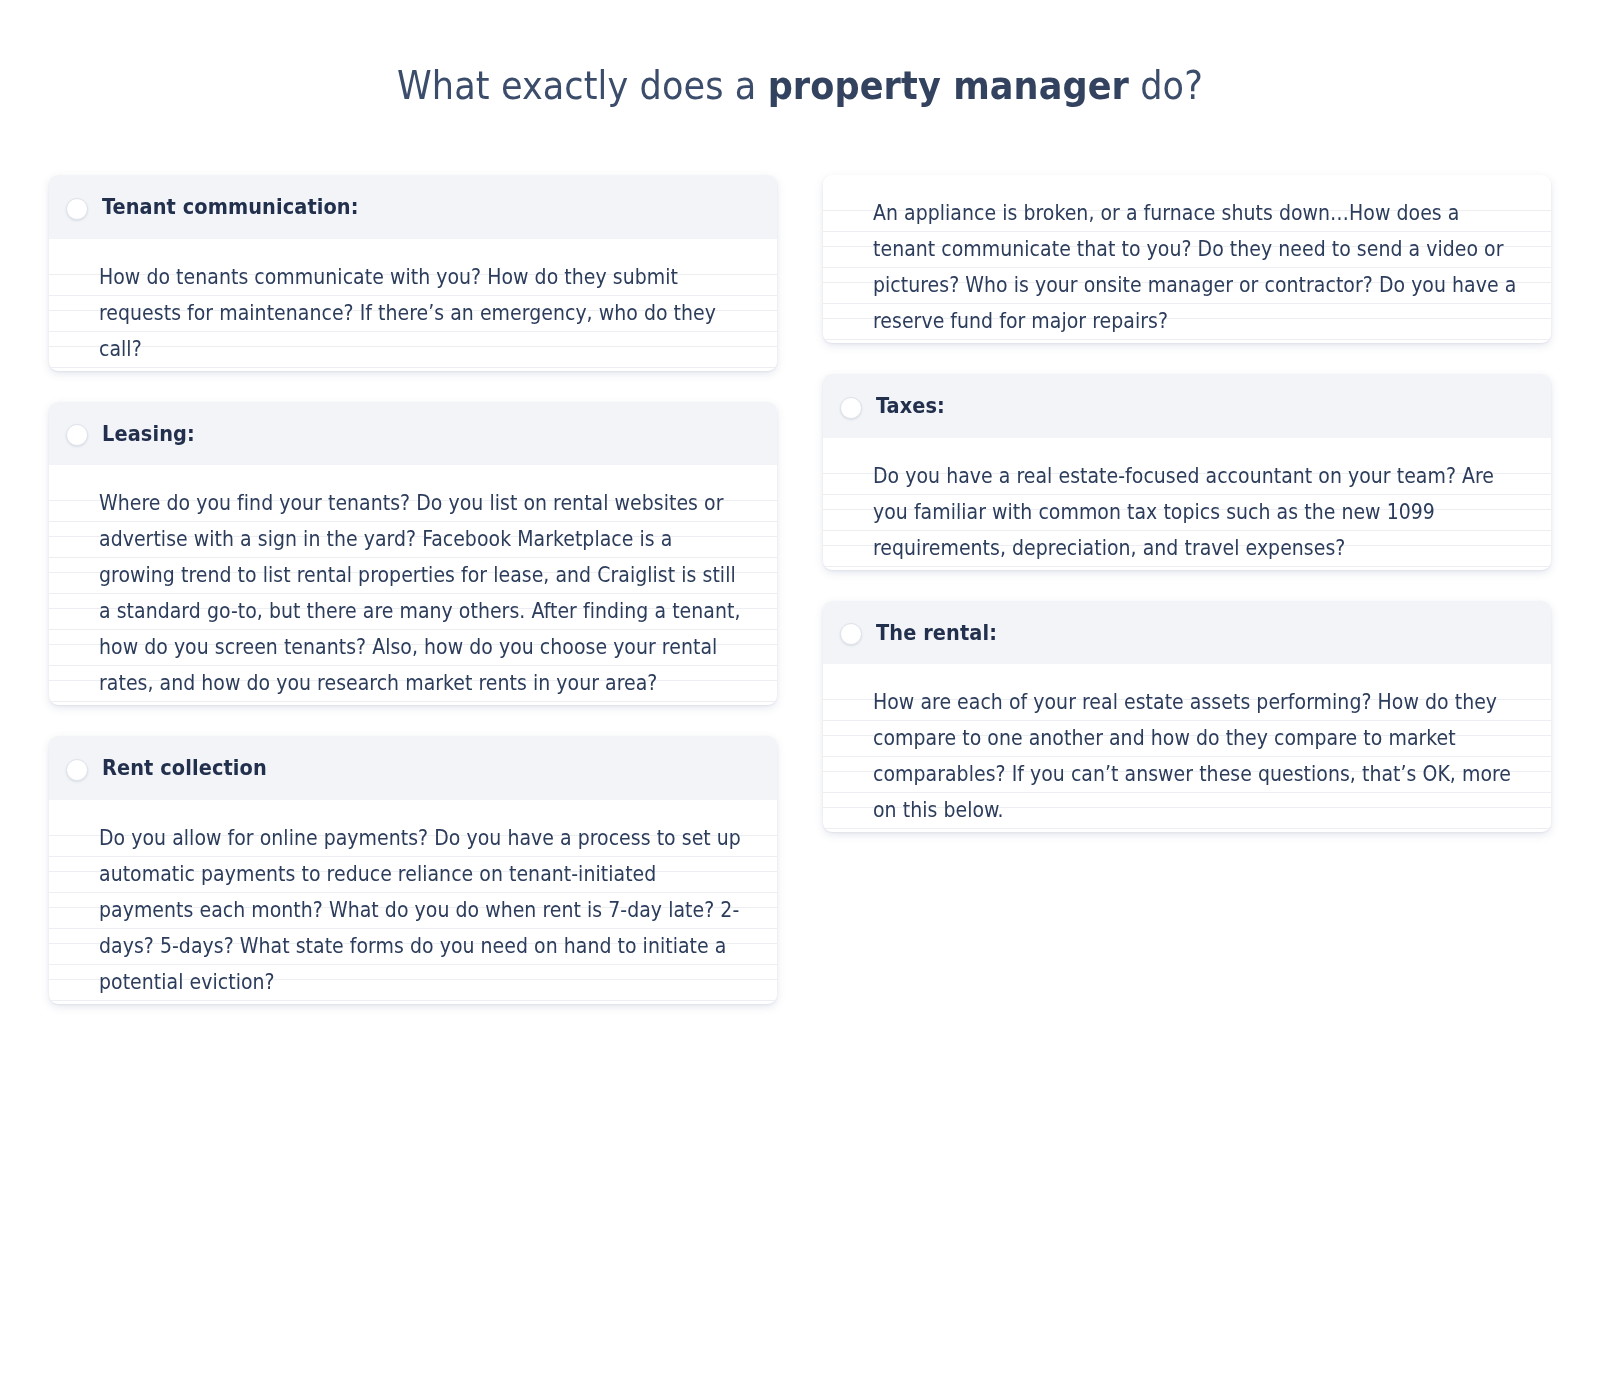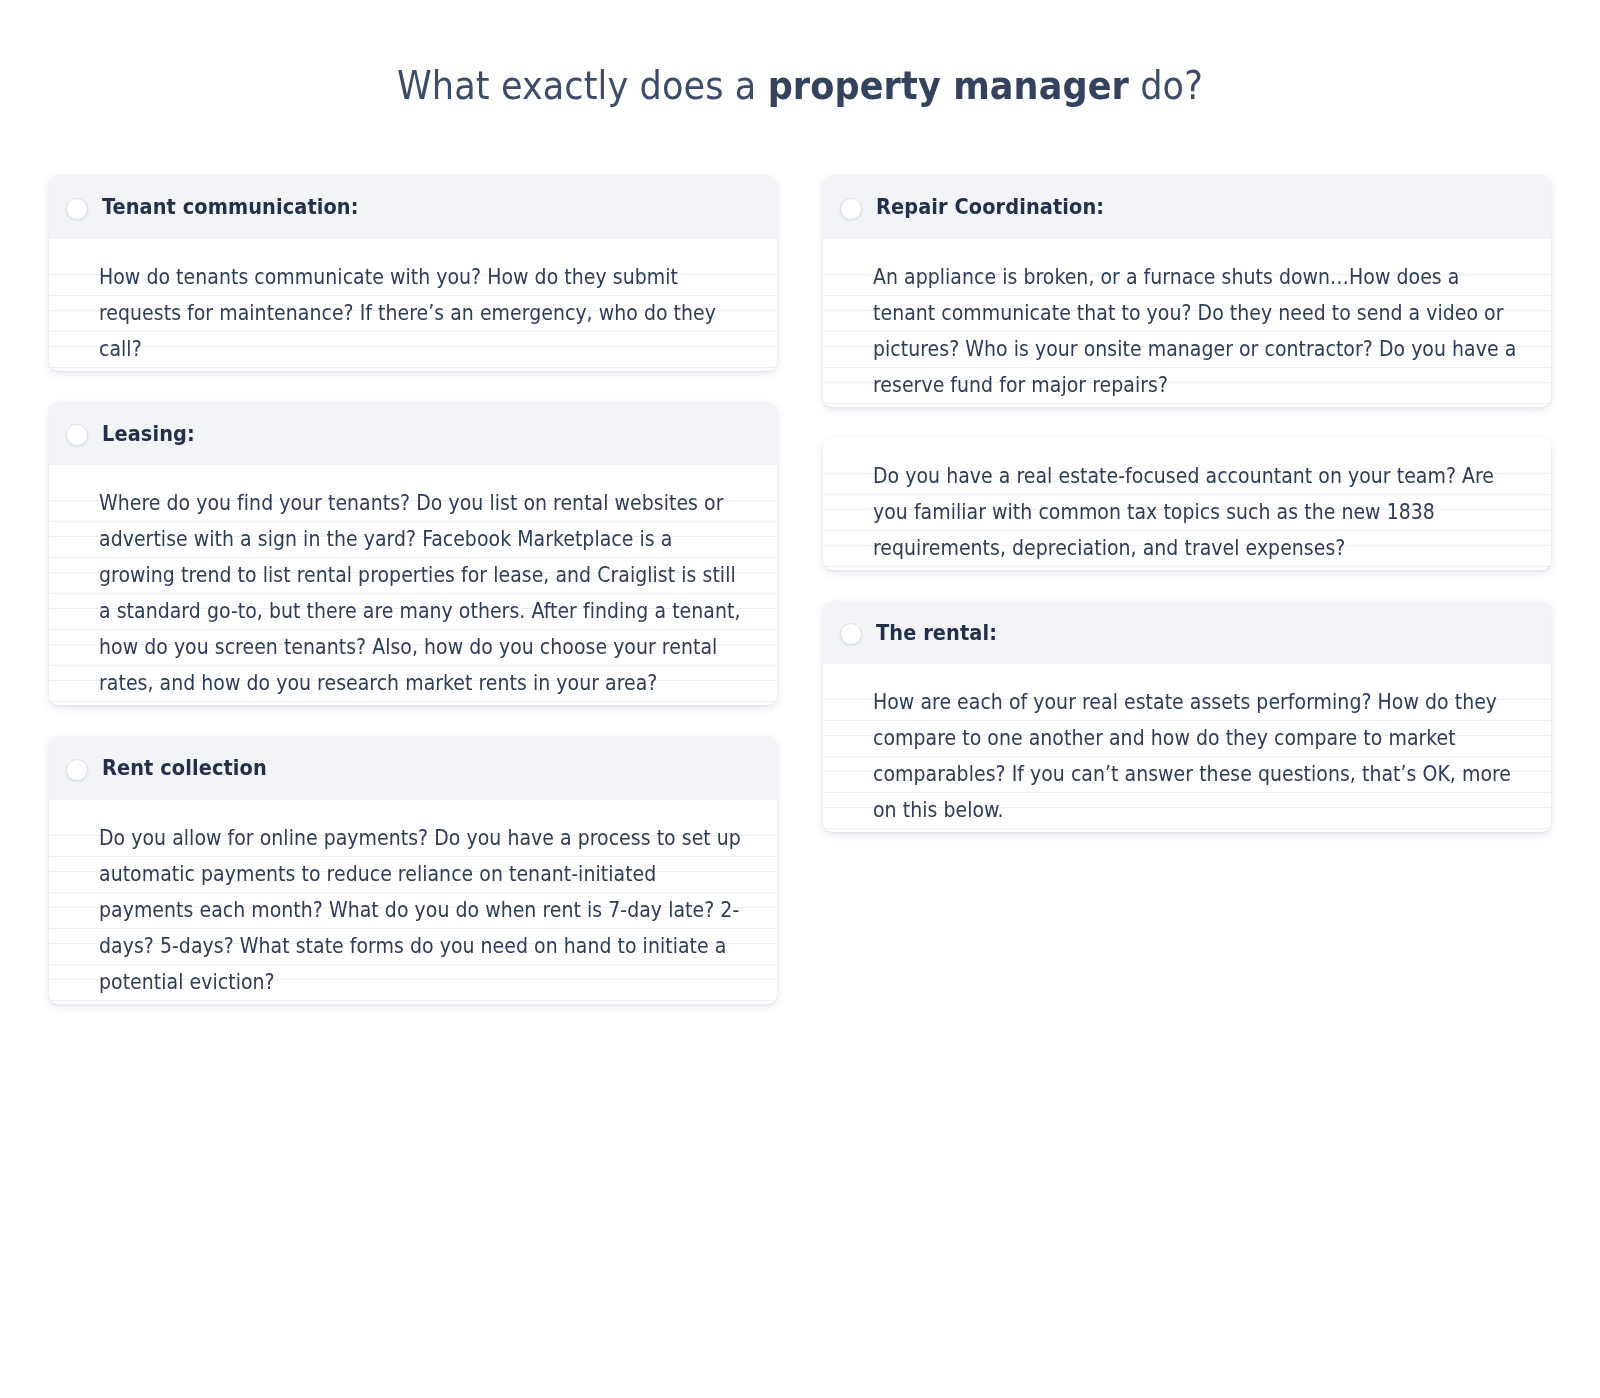--- a/index.html
+++ b/index.html
@@ -171,31 +171,31 @@
             <span class="bullet"></span>
             <span class="card-title">Rent collection</span>
           </div>
           <div class="card-body ruled">
             <div class="body-inner">Do you allow for online payments? Do you have a process to set up automatic payments to reduce reliance on tenant-initiated payments each month? What do you do when rent is 7-day late? 2-days? 5-days? What state forms do you need on hand to initiate a potential eviction?</div>
           </div>
         </div>
       </div>
     <div class="col" id="col-1">
         <div class="card">
-          <div class="card-head">
-            <span class="bullet"></span>
-            <span class="card-title">Repair Coordination:</span>
-          </div>
           <div class="card-body ruled">
             <div class="body-inner">An appliance is broken, or a furnace shuts down…How does a tenant communicate that to you? Do they need to send a video or pictures? Who is your onsite manager or contractor? Do you have a reserve fund for major repairs?</div>
           </div>
         </div>
         <div class="card">
-          <div class="card-body ruled">
-            <div class="body-inner">Do you have a real estate-focused accountant on your team? Are you familiar with common tax topics such as the new 1838 requirements, depreciation, and travel expenses?</div>
+          <div class="card-head">
+            <span class="bullet"></span>
+            <span class="card-title">Taxes:</span>
+          </div>
+          <div class="card-body ruled">
+            <div class="body-inner">Do you have a real estate-focused accountant on your team? Are you familiar with common tax topics such as the new 1099 requirements, depreciation, and travel expenses?</div>
           </div>
         </div>
         <div class="card">
           <div class="card-head">
             <span class="bullet"></span>
             <span class="card-title">The rental:</span>
           </div>
           <div class="card-body ruled">
             <div class="body-inner">How are each of your real estate assets performing? How do they compare to one another and how do they compare to market comparables? If you can’t answer these questions, that’s OK, more on this below.</div>
           </div>

